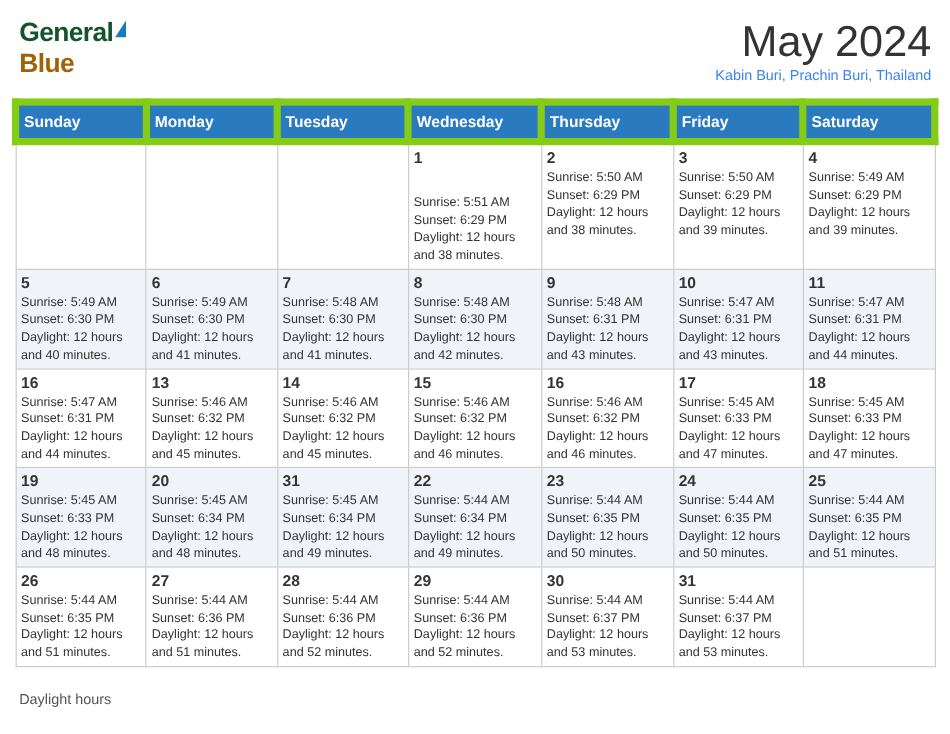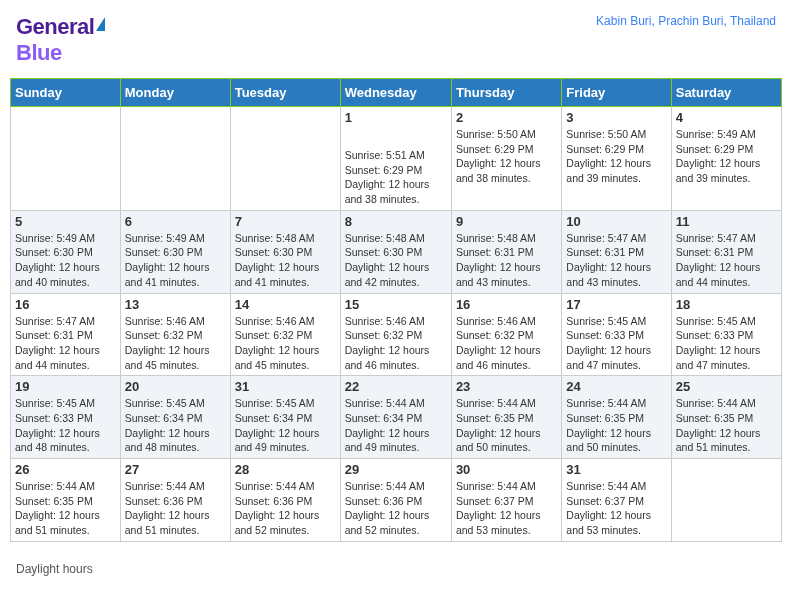--- a/index.html
+++ b/index.html
@@ -39,21 +39,21 @@
       border-collapse: collapse;
       font-size: 11px;
     }
     thead th {
       background-color: #2a7abf;
       color: #fff;
       padding: 6px 4px;
       text-align: left;
       font-size: 13px;
       font-weight: bold;
-      border: 1px solid #84cc16;
+      border: 6px solid #84cc16;
     }
     tbody td {
       border: 1px solid #ccc;
       vertical-align: top;
       padding: 3px 4px;
       width: 113px;
       min-height: 80px;
     }
     .day-number {
       font-size: 13px;
@@ -80,27 +80,27 @@
       text-align: left;
       padding-left: 6px;
     }
     .logo-row {
       display: flex;
       align-items: center;
     }
     .logo-text-general {
       font-size: 22px;
       font-weight: bold;
-      color: #4c1d95;
+      color: #14532d;
       letter-spacing: -0.5px;
     }
     .logo-text-blue {
       font-size: 22px;
       font-weight: bold;
-      color: #8b5cf6;
+      color: #a16207;
       letter-spacing: -0.5px;
     }
     .logo-triangle {
       display: inline-block;
       margin-left: 2px;
       width: 0;
       height: 0;
       border-left: 9px solid transparent;
       border-bottom: 14px solid #1a7abf;
       position: relative;
@@ -112,20 +112,21 @@
 
 <div class="header-area">
   <div class="logo">
     <div class="logo-row">
       <span class="logo-text-general">General</span>
       <span class="logo-triangle"></span>
     </div>
     <span class="logo-text-blue">Blue</span>
   </div>
   <div class="title-area">
+    <div class="main-title">May 2024</div>
     <div class="sub-title">Kabin Buri, Prachin Buri, Thailand</div>
   </div>
 </div>
 
 <table>
   <thead>
     <tr id="header-row">
         <th>Sunday</th>
         <th>Monday</th>
         <th>Tuesday</th>

